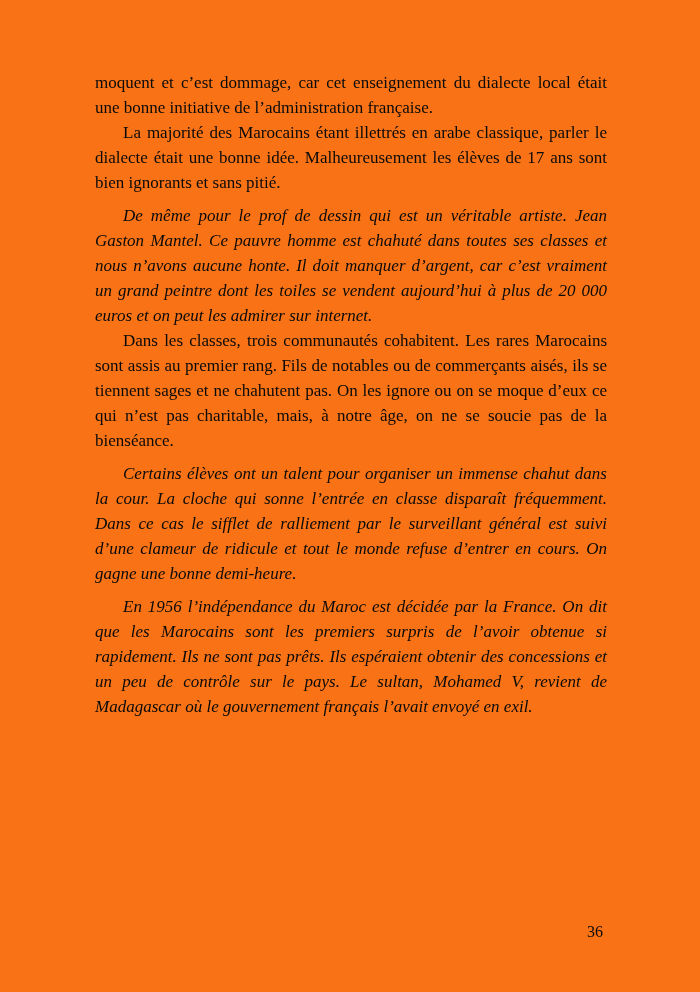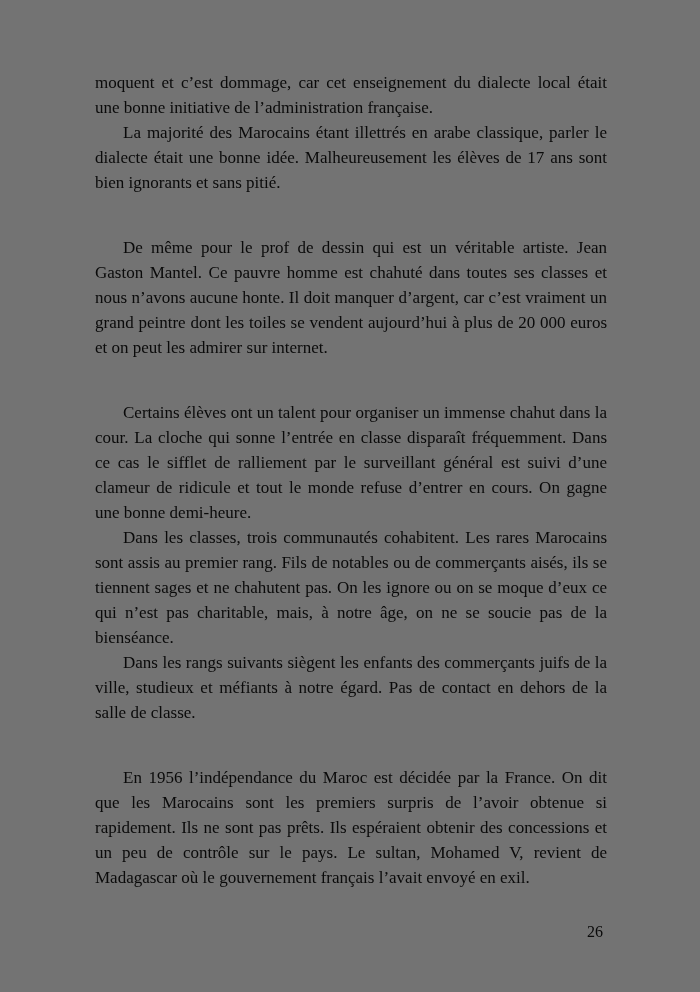--- a/index.html
+++ b/index.html
@@ -4,59 +4,59 @@
 <style>
   html, body {
     margin: 0;
     padding: 0;
     background: #ffffff;
   }
   .page {
     position: relative;
     width: 700px;
     height: 992px;
-    background: #737373;
+    background: #f97316;
     font-family: "Liberation Serif", serif;
     color: #0a0a0a;
     overflow: hidden;
   }
   .text-block {
     position: absolute;
     left: 95px;
     top: 70px;
     width: 512px;
     font-size: 17px;
     line-height: 25px;
     text-align: justify;
   }
   .text-block p {
     margin: 0;
   }
   .text-block p.indent {
     text-indent: 28px;
   }
   .text-block p.gap {
-    margin-top: 40px;
+    margin-top: 8px;
+    font-style: italic;
   }
   .page-number {
     position: absolute;
     right: 97px;
     bottom: 52px;
     font-size: 16px;
     line-height: 1;
     color: #0a0a0a;
   }
 </style>
 </head>
 <body>
 
 <div class="page">
   <div class="text-block">
     <p>moquent et c’est dommage, car cet enseignement du dialecte local était une bonne initiative de l’administration française.</p>
     <p class="indent">La majorité des Marocains étant illettrés en arabe classique, parler le dialecte était une bonne idée. Malheureusement les élèves de 17 ans sont bien ignorants et sans pitié.</p>
     <p class="indent gap">De même pour le prof de dessin qui est un véritable artiste. Jean Gaston Mantel. Ce pauvre homme est chahuté dans toutes ses classes et nous n’avons aucune honte. Il doit manquer d’argent, car c’est vraiment un grand peintre dont les toiles se vendent aujourd’hui à plus de 20 000 euros et on peut les admirer sur internet.</p>
+    <p class="indent">Dans les classes, trois communautés cohabitent. Les rares Marocains sont assis au premier rang. Fils de notables ou de commerçants aisés, ils se tiennent sages et ne chahutent pas. On les ignore ou on se moque d’eux ce qui n’est pas charitable, mais, à notre âge, on ne se soucie pas de la bienséance.</p>
     <p class="indent gap">Certains élèves ont un talent pour organiser un immense chahut dans la cour. La cloche qui sonne l’entrée en classe disparaît fréquemment. Dans ce cas le sifflet de ralliement par le surveillant général est suivi d’une clameur de ridicule et tout le monde refuse d’entrer en cours. On gagne une bonne demi-heure.</p>
-    <p class="indent">Dans les classes, trois communautés cohabitent. Les rares Marocains sont assis au premier rang. Fils de notables ou de commerçants aisés, ils se tiennent sages et ne chahutent pas. On les ignore ou on se moque d’eux ce qui n’est pas charitable, mais, à notre âge, on ne se soucie pas de la bienséance.</p>
-    <p class="indent">Dans les rangs suivants siègent les enfants des commerçants juifs de la ville, studieux et méfiants à notre égard. Pas de contact en dehors de la salle de classe.</p>
     <p class="indent gap">En 1956 l’indépendance du Maroc est décidée par la France. On dit que les Marocains sont les premiers surpris de l’avoir obtenue si rapidement. Ils ne sont pas prêts. Ils espéraient obtenir des concessions et un peu de contrôle sur le pays. Le sultan, Mohamed V, revient de Madagascar où le gouvernement français l’avait envoyé en exil.</p>
   </div>
-  <div class="page-number">26</div>
+  <div class="page-number">36</div>
 </div>
 
 </body></html>

